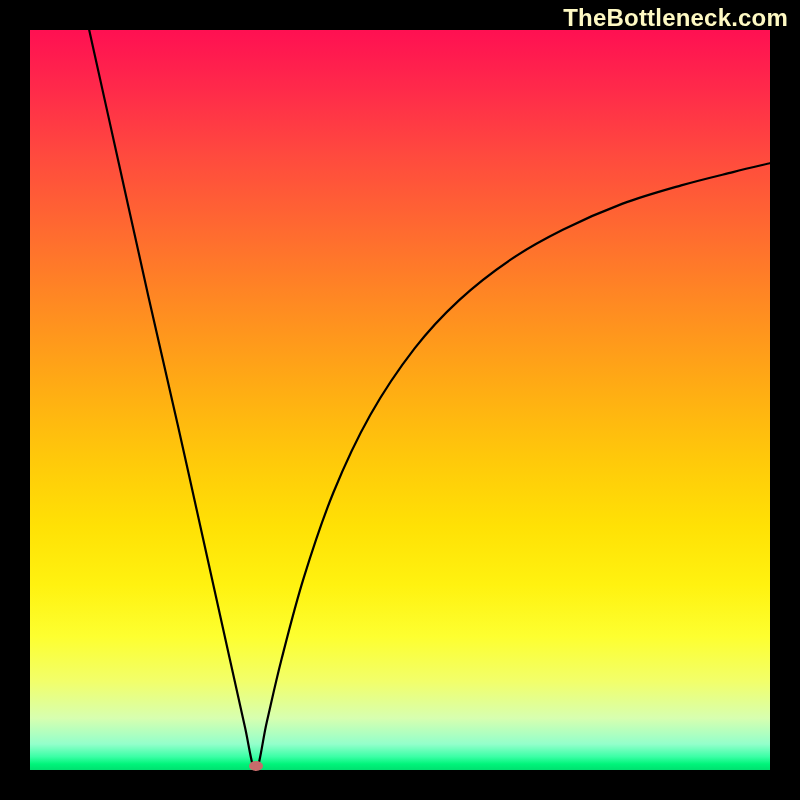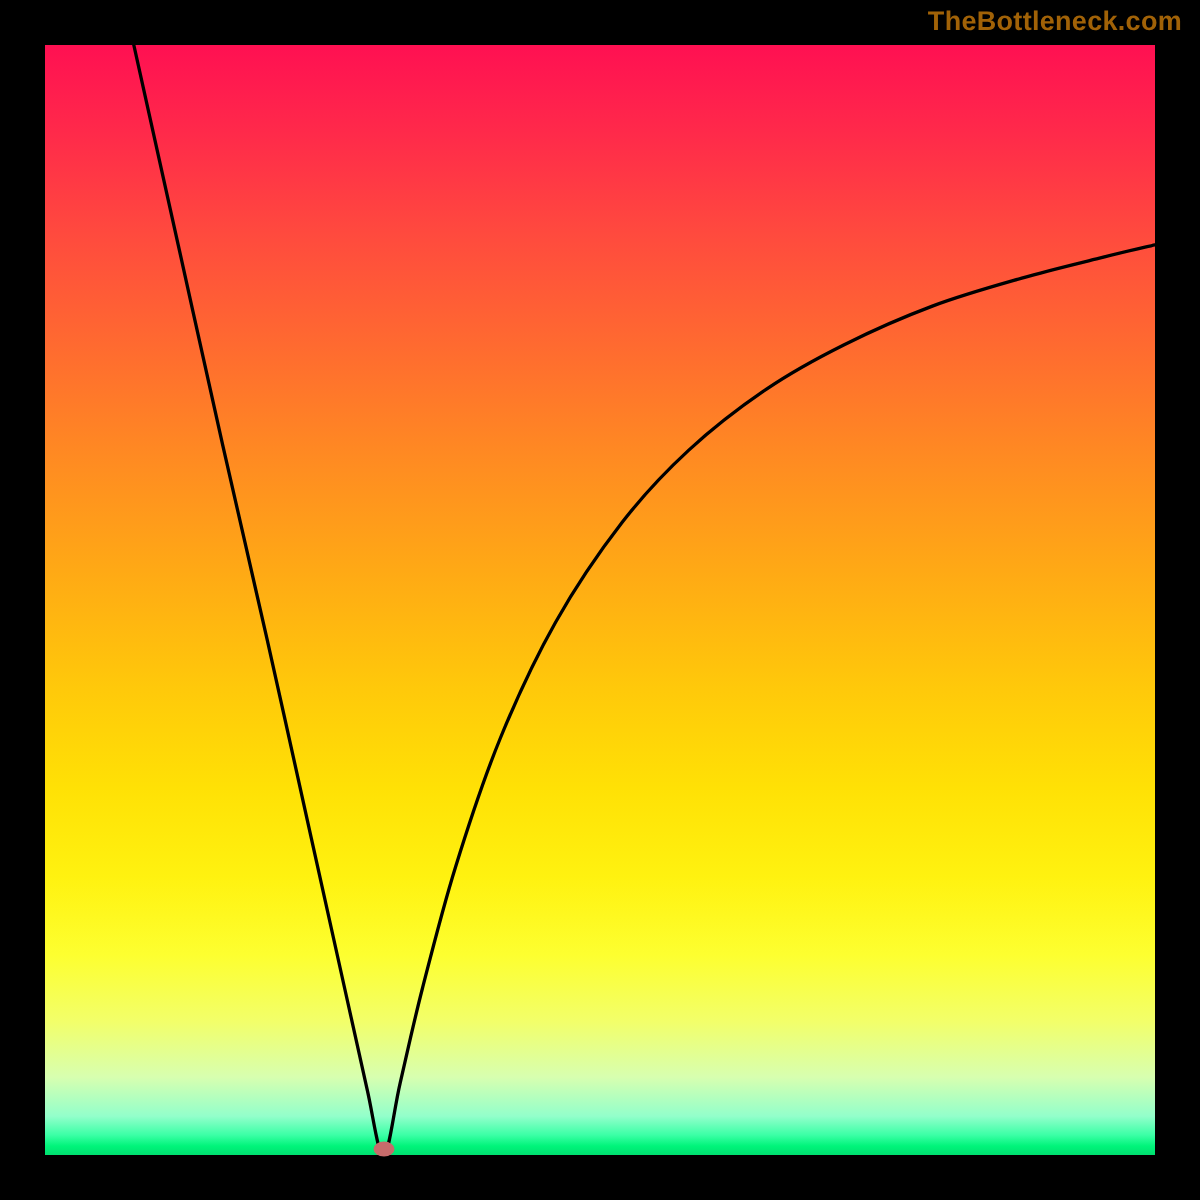--- a/index.html
+++ b/index.html
@@ -14,22 +14,22 @@
   .frame {
     position: relative;
     width: 800px;
     height: 800px;
     background: #000;
   }
   .attribution {
     position: absolute;
     top: 4px;
     right: 12px;
-    color: #a16207;
-    font-size: 18px;
+    color: #fef9c3;
+    font-size: 24px;
     font-weight: 600;
     letter-spacing: 0.2px;
     user-select: none;
   }
   .plot {
     position: absolute;
     left: 30px;
     top: 30px;
     width: 740px;
     height: 740px;

